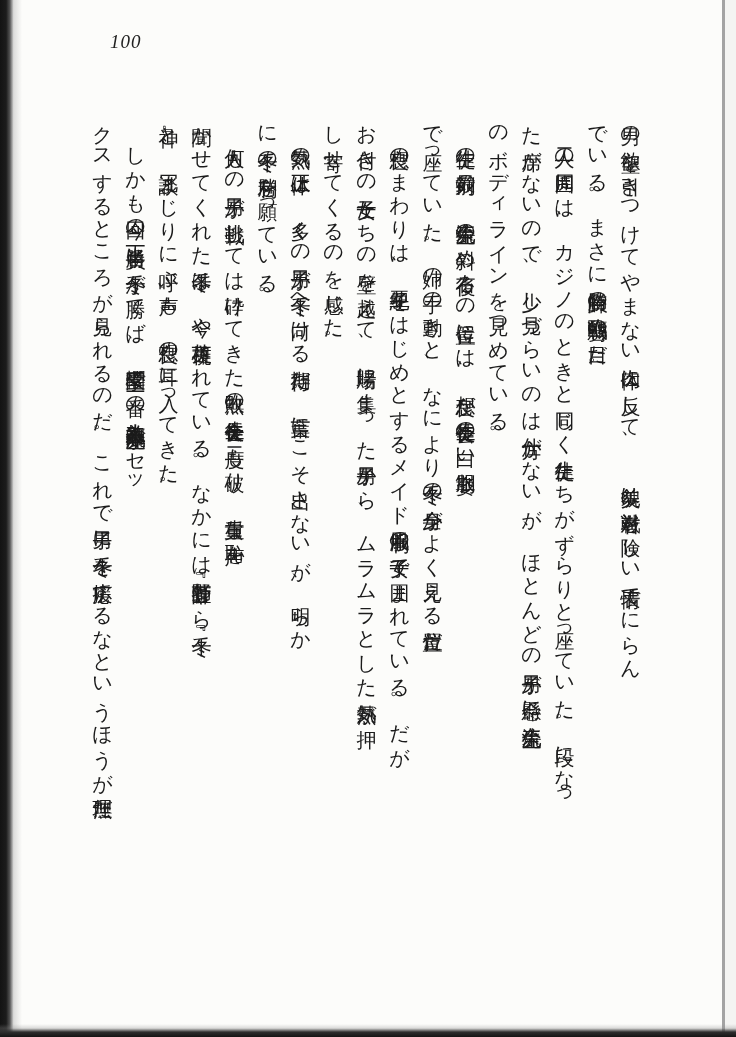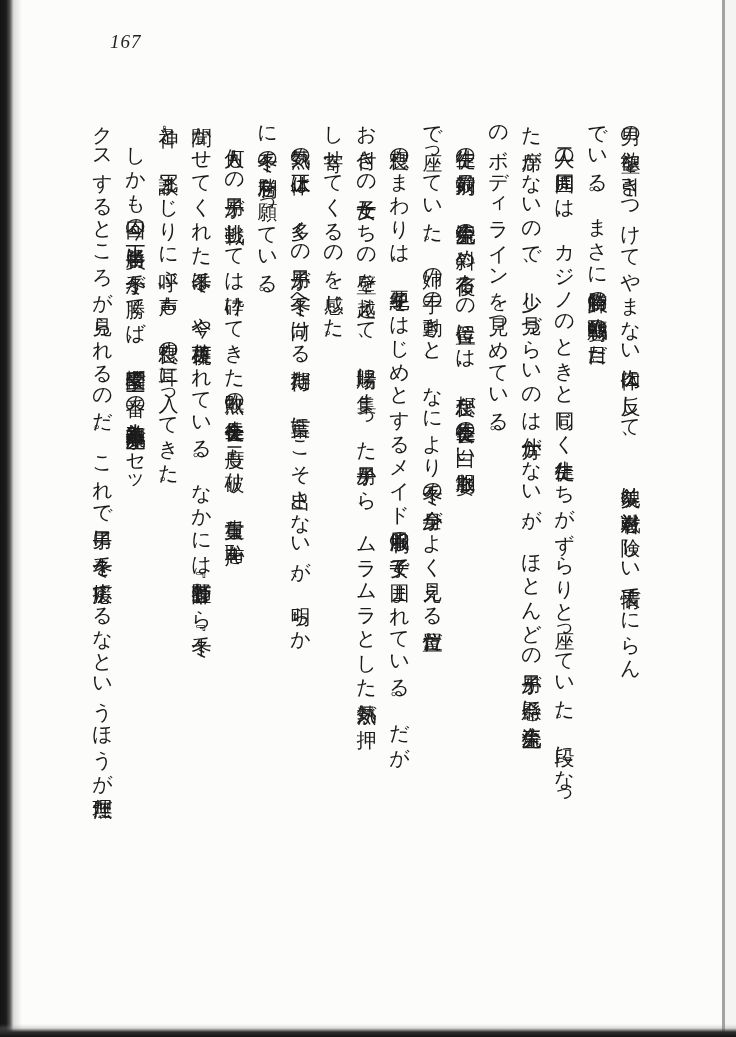--- a/index.html
+++ b/index.html
@@ -76,21 +76,21 @@
     width: 11px; height: 100%;
     background: #f4f4f2;
     pointer-events: none;
   }
 </style>
 </head>
 <body>
 
 <div class="scan">
 
-  <div class="pagenum">167</div>
+  <div class="pagenum">100</div>
 
   <div class="text-block">
     <p>男の欲望を引きつけてやまない肉体に反して、　美貌は対戦者を険しい表情でにらん</p>
     <p>でいる。まさに勝負師の臨戦態勢の目だ。</p>
     <p>　二人の周囲には、カジノのときと同じく生徒たちがずらりと座っていた。段になっ</p>
     <p>た席がないので、少し見づらいのは仕方がないが、ほとんどの男子が懸命に流奈先生</p>
     <p>のボディラインを見つめている。</p>
     <p>　生徒の最前列の、流奈先生の斜め右後ろの位置には、想良が生徒会長の白い制服姿</p>
     <p>で座っていた。姉の手の動きと、なにより千冬の全身がよく見える位置だ。</p>
     <p>　想良のまわりは、亜紀子をはじめとするメイド風制服の女子で囲まれている。だが</p>

